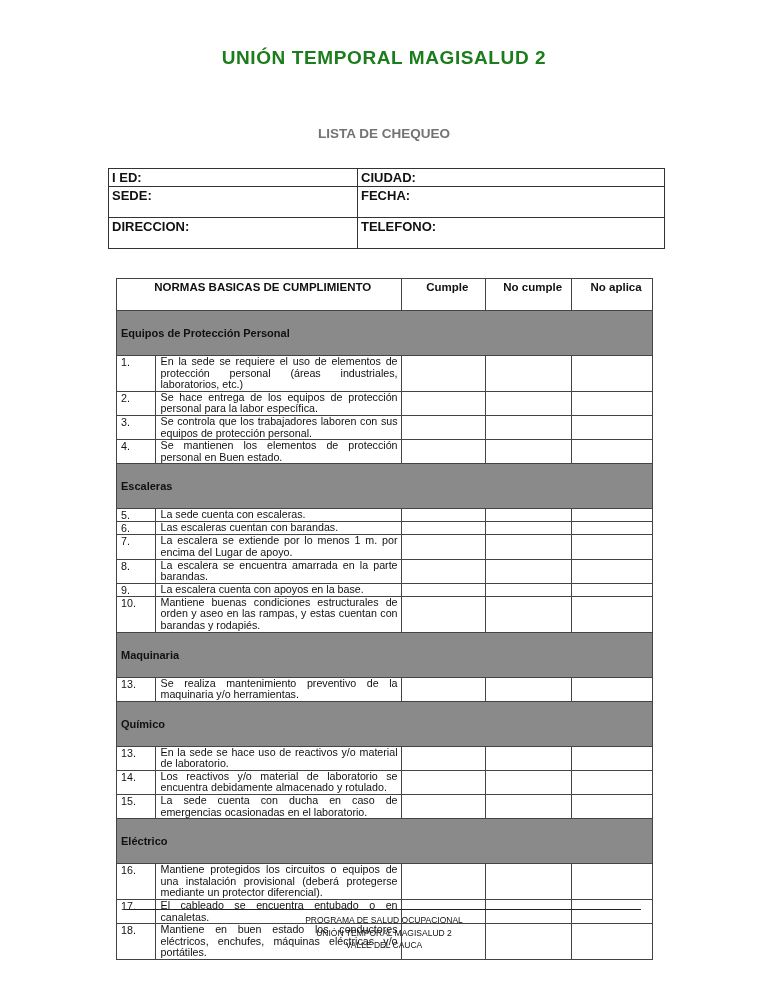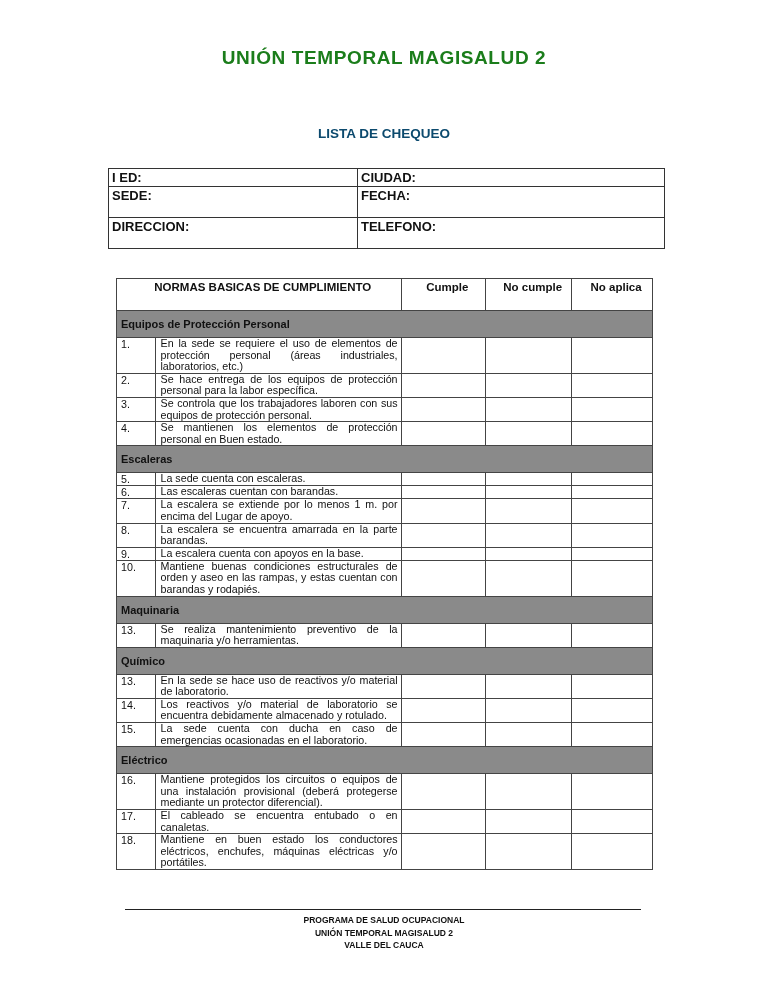--- a/index.html
+++ b/index.html
@@ -2,45 +2,45 @@
 <html><head>
 <meta charset="utf-8">
 <style>
   html, body { margin: 0; padding: 0; background: #ffffff; }
   body { width: 768px; height: 994px; position: relative; overflow: hidden;
          font-family: "Liberation Sans", sans-serif; color: #111; }
 
   .org-title { position: absolute; top: 47px; left: 0; width: 768px; text-align: center;
                font-weight: bold; font-size: 19px; color: #1b7d1b; letter-spacing: 0.6px; }
   .doc-title { position: absolute; top: 126px; left: 0; width: 768px; text-align: center;
-               font-weight: bold; font-size: 13.5px; color: #0c4a6e; }
+               font-weight: bold; font-size: 13.5px; color: #737373; }
 
   table.info { position: absolute; top: 168px; left: 108px; width: 557px;
                border-collapse: collapse; font-size: 13px; font-weight: bold; }
   table.info td { border: 1.3px solid #333; padding: 1px 3px; vertical-align: top; }
   table.info td.l { width: 242px; }
 
   table.checklist { position: absolute; top: 278px; left: 116px; width: 537px;
                     border-collapse: collapse; font-size: 10.7px; }
   table.checklist td, table.checklist th { border: 1px solid #444; vertical-align: top; }
   table.checklist th { font-weight: bold; font-size: 11.5px; text-align: center;
                        padding: 2px 2px 14px 10px; height: 15px; }
   table.checklist th.norm { text-align: center; }
   .c-num { width: 34px; padding: 0 2px 0 4px; }
   .c-txt { width: 262px; padding: 0 3px 0 5px; text-align: justify; line-height: 11.6px; }
   .c-cum { width: 76px; }
   .c-noc { width: 78px; }
   .c-nap { width: 73px; }
   tr.section td { background: #8a8a8a; font-weight: bold; font-size: 11px;
-                  padding: 7px 4px; height: 12px; line-height: 12px; color: #111; }
+                  padding: 16px 4px; height: 12px; line-height: 12px; color: #111; }
 
   .footer-rule { position: absolute; top: 909px; left: 125px; width: 516px;
                  border-top: 1.5px solid #222; }
   .footer { position: absolute; top: 914px; left: 0; width: 768px; text-align: center;
-            font-size: 8.5px; font-weight: bold; line-height: 12.5px; color: #111; }
+            font-size: 8.5px; font-weight: normal; line-height: 12.5px; color: #111; }
 </style>
 </head>
 <body>
 
 <div class="org-title">UNIÓN TEMPORAL MAGISALUD 2</div>
 <div class="doc-title">LISTA DE CHEQUEO</div>
 
 <table class="info">
   <tbody>
       <tr style="height:15px">

